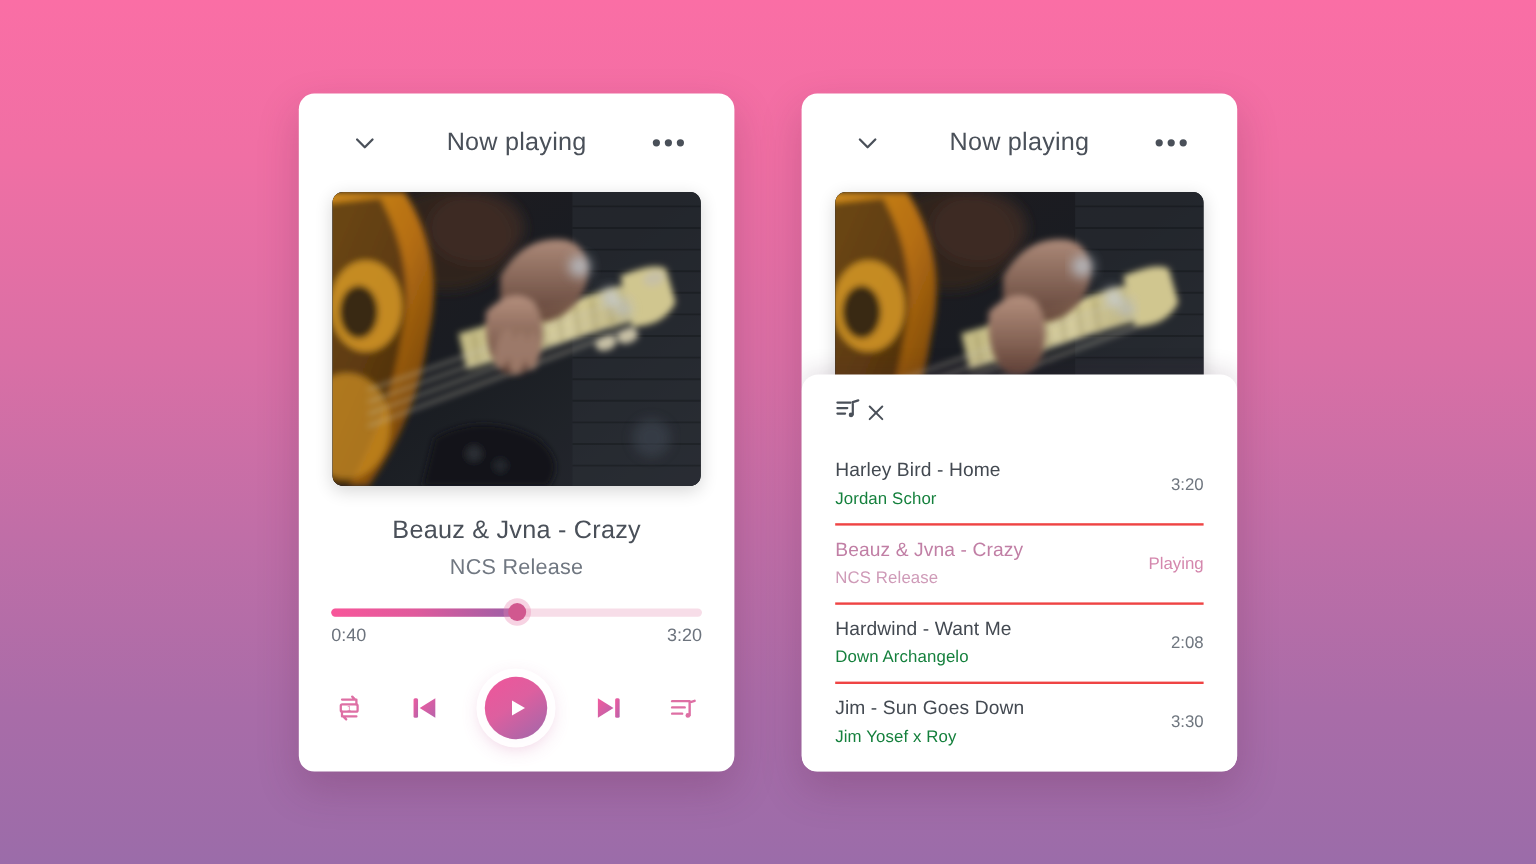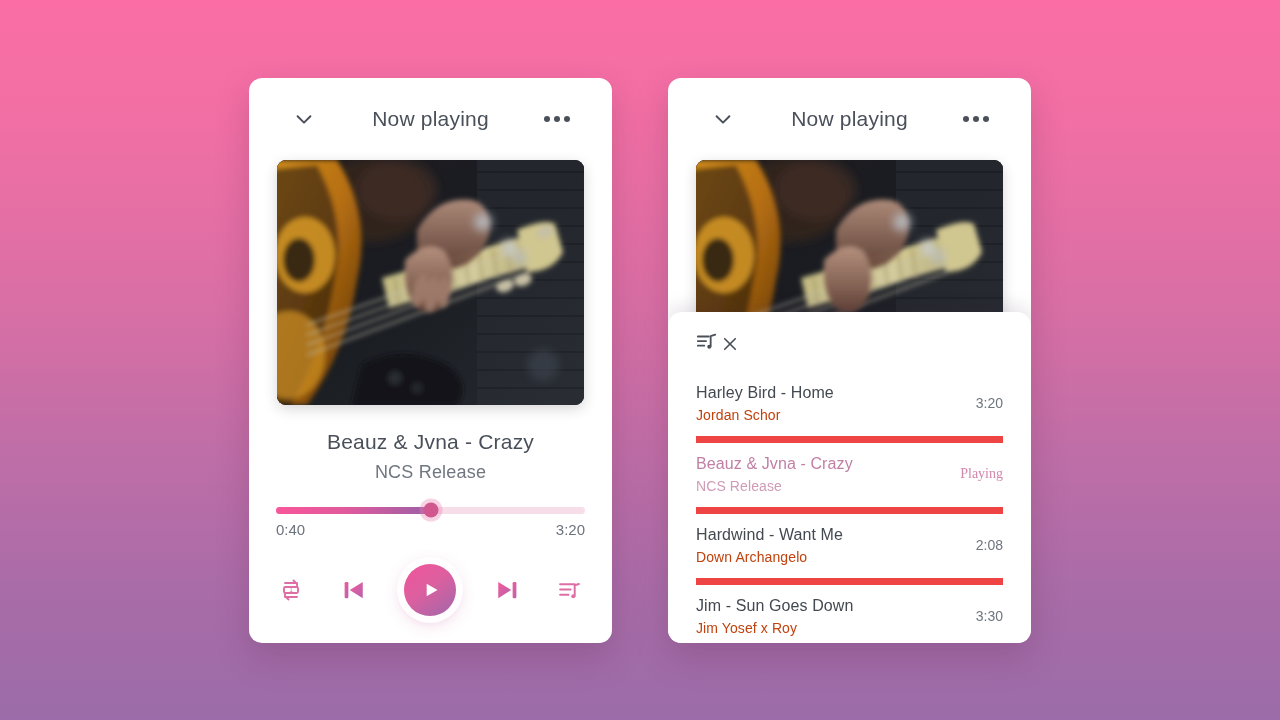--- a/index.html
+++ b/index.html
@@ -211,44 +211,44 @@
     margin-left: 10px;
     flex: 1;
   }
   .close-x { cursor: pointer; width: 24px; height: 24px; display:flex; align-items:center; justify-content:center; }
 
   .song {
     display: flex;
     align-items: center;
     justify-content: space-between;
     padding: 12px 0 13px;
-    border-bottom: 7px solid #ef4444;
+    border-bottom: 2px solid #ef4444;
     cursor: pointer;
   }
   .song:last-child { border-bottom: none; }
   .song-name {
     font-size: 16px;
     color: #434951;
     letter-spacing: 0.1px;
   }
   .song-artist {
     font-size: 14px;
-    color: #c2410c;
+    color: #15803d;
     margin-top: 5px;
     letter-spacing: 0.1px;
   }
   .song-meta {
     font-size: 14px;
     color: #6f767f;
     white-space: nowrap;
     padding-left: 12px;
   }
   .song.playing .song-name { color: #c17fa5; }
   .song.playing .song-artist { color: #cf9bb8; }
-  .song.playing .song-meta { color: #d487ad; font-family: Liberation Serif, serif; }
+  .song.playing .song-meta { color: #d487ad; }
 </style>
 </head>
 <body>
 
 <div class="card">
 
   <div class="card-header">
     <div class="icon-btn chev">
       <svg width="22" height="22" viewBox="0 0 24 24" fill="none" stroke="#4a5059" stroke-width="2.1" stroke-linecap="round" stroke-linejoin="round">
           <polyline points="5,9 12,16 19,9"></polyline>

